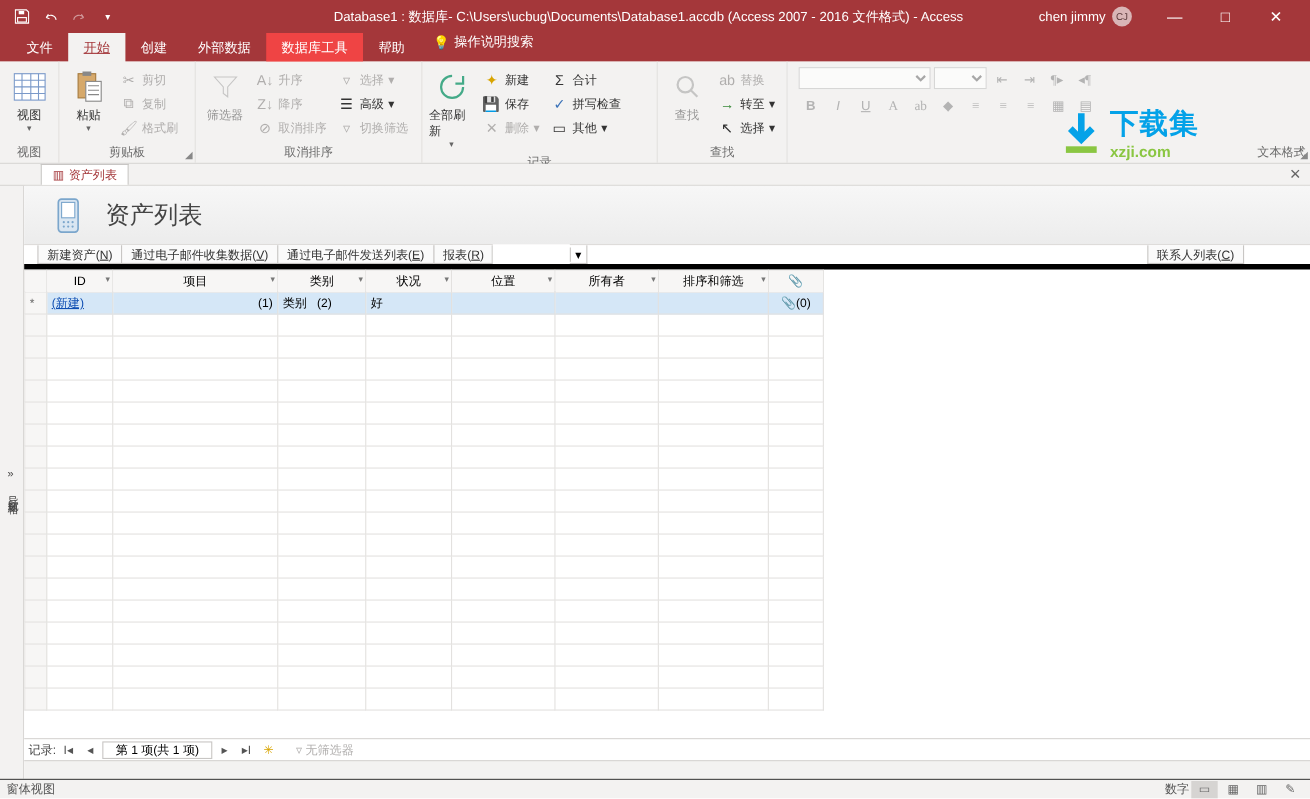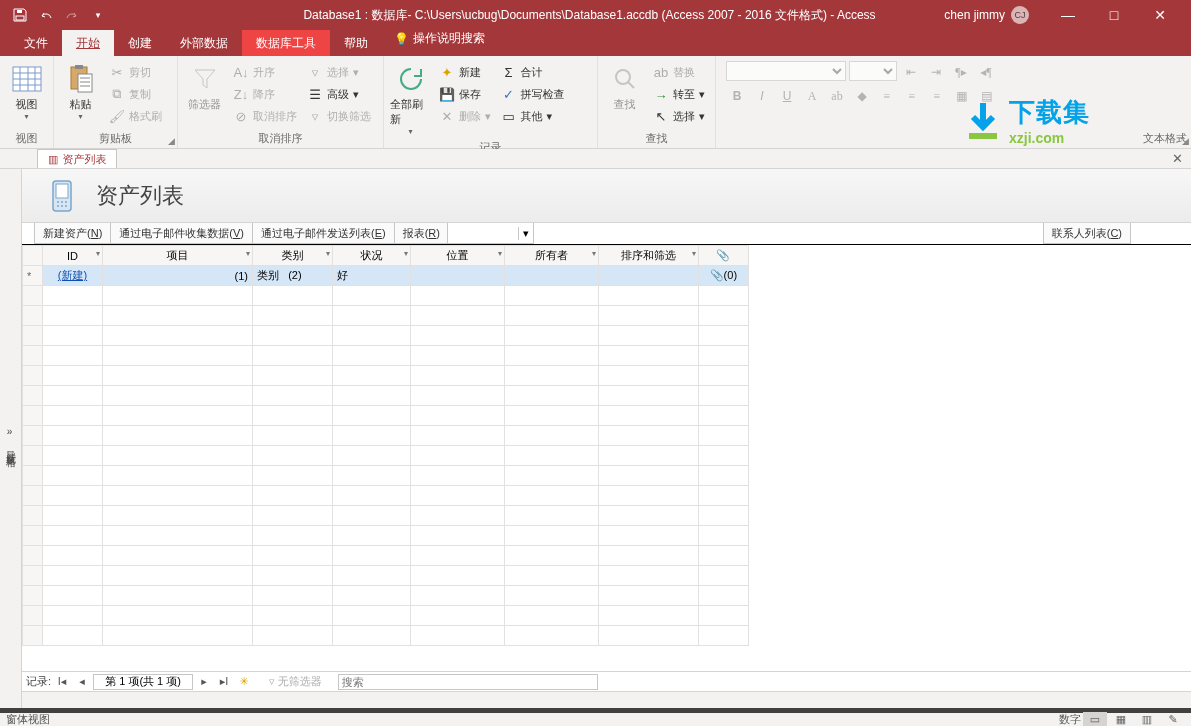--- a/index.html
+++ b/index.html
@@ -52,21 +52,21 @@
 
 
 .navpane-toggle { position:absolute; left:0; top:169px; width:22px; bottom:18px; background:#f3f2f1; border-right:1px solid #d6d4d2; writing-mode:vertical-rl; text-orientation:upright; font-size:11px; display:flex; align-items:center; justify-content:center; color:#444; letter-spacing:2px; }
 
 
 .form-area { position:absolute; left:22px; right:0; top:169px; bottom:18px; background:#fff; display:flex; flex-direction:column; }
 .form-header { height:54px; background:linear-gradient(#f7f7f7,#ececec); border-bottom:1px solid #d6d4d2; display:flex; align-items:center; padding-left:22px; gap:16px; }
 .form-header-icon { width:36px; height:36px; display:flex; align-items:center; justify-content:center; font-size:26px; color:#7ba6cc; }
 .form-title { font-size:22px; color:#444; }
 
-.toolbar { height:22px; border-bottom:1px solid #000000; display:flex; align-items:stretch; font-size:11px; background:#fff; }
+.toolbar { height:22px; border-bottom:5px solid #000000; display:flex; align-items:stretch; font-size:11px; background:#fff; }
 .tb-item { border:1px solid #c8c6c4; border-top:none; padding:3px 8px; margin-left:-1px; background:#fafafa; color:#333; display:flex; align-items:center; }
 .tb-item .ul { text-decoration:underline; }
 .tb-item:first-child { margin-left:12px; }
 .tb-combo { display:flex; align-items:center; border:1px solid #c8c6c4; border-top:none; margin-left:-1px; }
 .tb-combo select,.tb-combo input { border:none; height:18px; font-size:11px; }
 .tb-right-item { margin-left:auto; margin-right:60px; }
 
 
 .datasheet { flex:1; overflow:auto; position:relative; }
 table.ds { border-collapse:collapse; font-size:11px; }
@@ -80,21 +80,21 @@
 
 
 .recnav { height:20px; border-top:1px solid #d6d4d2; background:#fff; display:flex; align-items:center; font-size:11px; padding-left:4px; gap:2px; color:#444; }
 .recnav .btn { width:18px; height:16px; display:flex; align-items:center; justify-content:center; color:#555; border:1px solid transparent; }
 .recnav input { width:100px; border:1px solid #c8c6c4; height:16px; font-size:11px; padding:0 3px; text-align:center; }
 .recnav .sep { width:12px; }
 .recnav .dim { color:#b0aead; }
 .scroll-h { height:17px; background:#f3f2f1; border-top:1px solid #d6d4d2; }
 
 
-.statusbar { position:absolute; left:0; right:0; bottom:0; height:18px; background:#f3f2f1; border-top:5px solid #404040; display:flex; align-items:center; font-size:11px; padding:0 6px; color:#555; }
+.statusbar { position:absolute; left:0; right:0; bottom:0; height:18px; background:#f3f2f1; border-top:1px solid #404040; display:flex; align-items:center; font-size:11px; padding:0 6px; color:#555; }
 .statusbar .right { margin-left:auto; display:flex; gap:2px; align-items:center; }
 .view-btn { width:24px; height:16px; display:flex; align-items:center; justify-content:center; color:#666; }
 .view-btn.active { background:#d6d4d2; }
 
 svg { display:block; }
 </style>
 </head>
 <body>
 
 <div class="titlebar">
@@ -401,21 +401,21 @@
         <th style="width:150px"><span>项目</span><span class="dd">▾</span></th>
         <th style="width:80px"><span>类别</span><span class="dd">▾</span></th>
         <th style="width:78px"><span>状况</span><span class="dd">▾</span></th>
         <th style="width:94px"><span>位置</span><span class="dd">▾</span></th>
         <th style="width:94px"><span>所有者</span><span class="dd">▾</span></th>
         <th style="width:100px"><span>排序和筛选</span><span class="dd">▾</span></th>
         <th style="width:50px"><span>📎</span></th>
       </tr>
       <tr class="newrow">
         <td class="rowhdr" style="background:#f7f6f5">*</td>
-        <td style="text-align:center"><span class="link">(新建)</span></td>
+        <td style=""><span class="link">(新建)</span></td>
         <td style="text-align:right">(1)</td>
         <td><span>类别</span>&nbsp;&nbsp;&nbsp;(2)</td>
         <td><span>好</span></td>
         <td></td>
             <td></td>
             <td></td>
         <td style="text-align:center"><span>📎(0)</span></td>
       </tr>
 
       <tr class="ghost-cols">
@@ -624,21 +624,20 @@
     <span>记录:</span>
     <span class="btn">I◂</span>
     <span class="btn">◂</span>
     <input value="第 1 项(共 1 项)" style="">
     <span class="btn">▸</span>
     <span class="btn">▸I</span>
     <span class="btn" style="color:#d8a400">✳</span>
     <span class="sep"></span>
     <span class="dim">▿ <span>无筛选器</span></span>
     <span class="sep"></span>
-    <input style="width: 260px; text-align: left;" placeholder="搜索">
   </div>
   <div class="scroll-h"></div>
 </div>
 
 <div class="statusbar">
   <span>窗体视图</span>
   <div class="right">
     <span>数字</span>
     <div class="view-btn active">▭</div>
     <div class="view-btn">▦</div>

